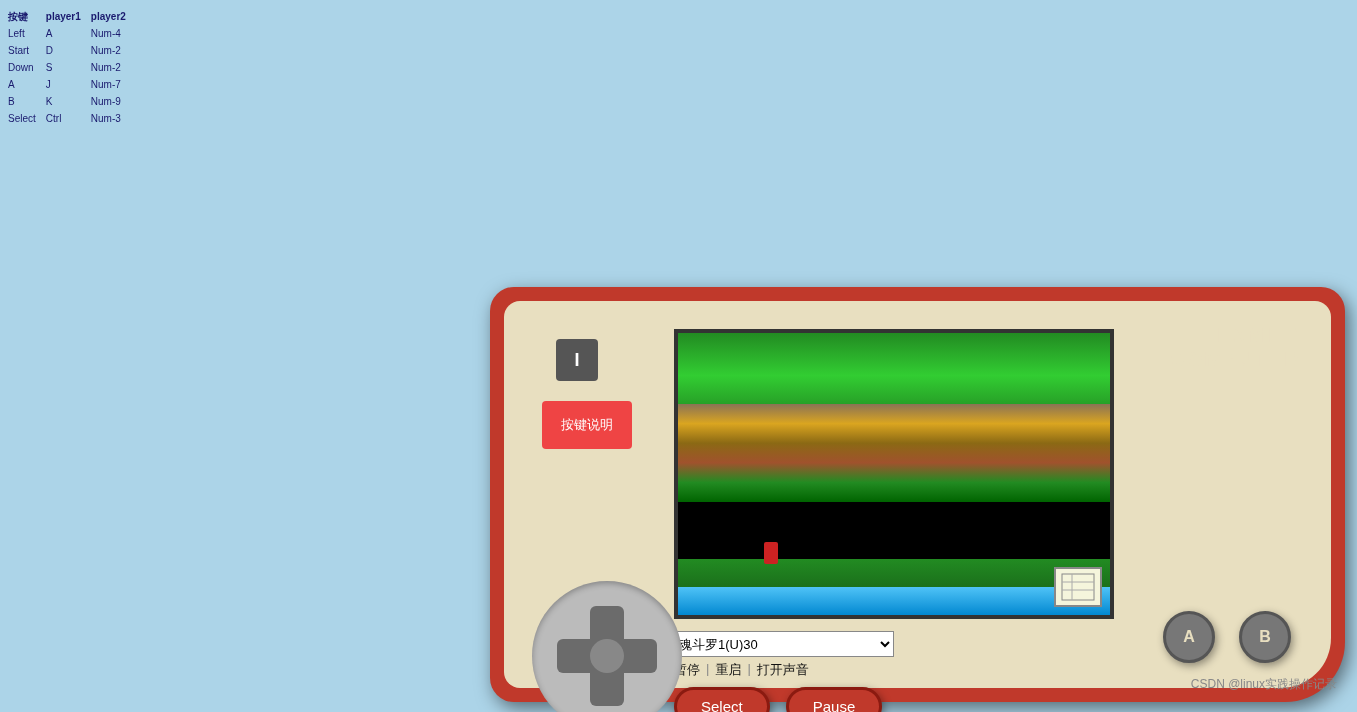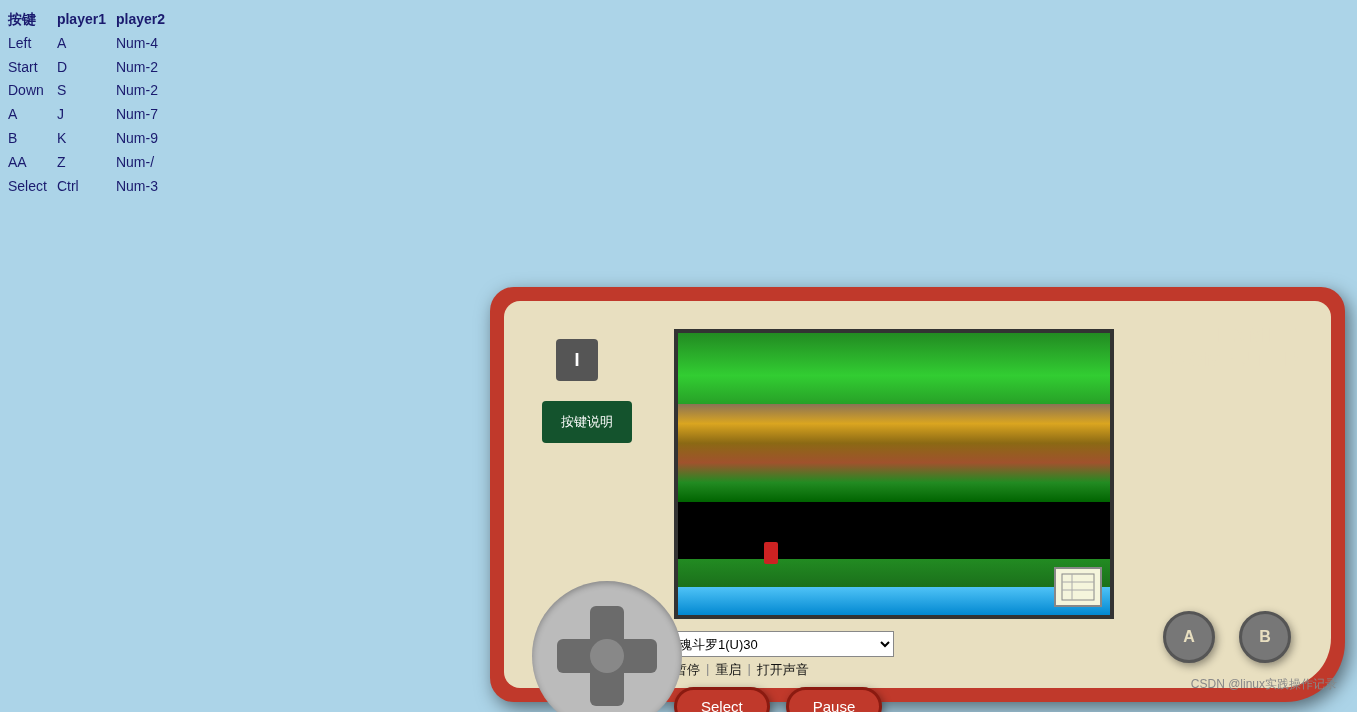--- a/index.html
+++ b/index.html
@@ -10,21 +10,21 @@
       font-family: 'Microsoft YaHei', Arial, sans-serif;
       overflow: hidden;
       position: relative;
     }
 
     
     .keytable {
       position: absolute;
       top: 8px;
       left: 8px;
-      font-size: 14px;
+      font-size: 10px;
       color: #1a1a6e;
       line-height: 1.7;
     }
     .keytable table {
       border-collapse: collapse;
     }
     .keytable td {
       padding: 0 10px 0 0;
       white-space: nowrap;
     }
@@ -83,22 +83,22 @@
       border-radius: 4px;
       cursor: pointer;
     }
 
     
     .key-explain-btn {
       position: absolute;
       top: 100px;
       left: 38px;
       width: 90px;
-      height: 42px;
-      background: #14532d;
+      height: 48px;
+      background: #ef4444;
       color: white;
       font-size: 13px;
       font-family: 'Microsoft YaHei', Arial, sans-serif;
       border: none;
       border-radius: 4px;
       cursor: pointer;
       display: flex;
       align-items: center;
       justify-content: center;
     }
@@ -318,25 +318,20 @@
           <td>A</td>
           <td>J</td>
           <td>Num-7</td>
         </tr>
         <tr>
           <td>B</td>
           <td>K</td>
           <td>Num-9</td>
         </tr>
         <tr>
-          <td>AA</td>
-          <td>Z</td>
-          <td>Num-/</td>
-        </tr>
-        <tr>
           <td>Select</td>
           <td>Ctrl</td>
           <td>Num-3</td>
         </tr>
       </tbody>
   </table>
 </div>
 
 <div class="console-outer">
   <div class="console-inner">

